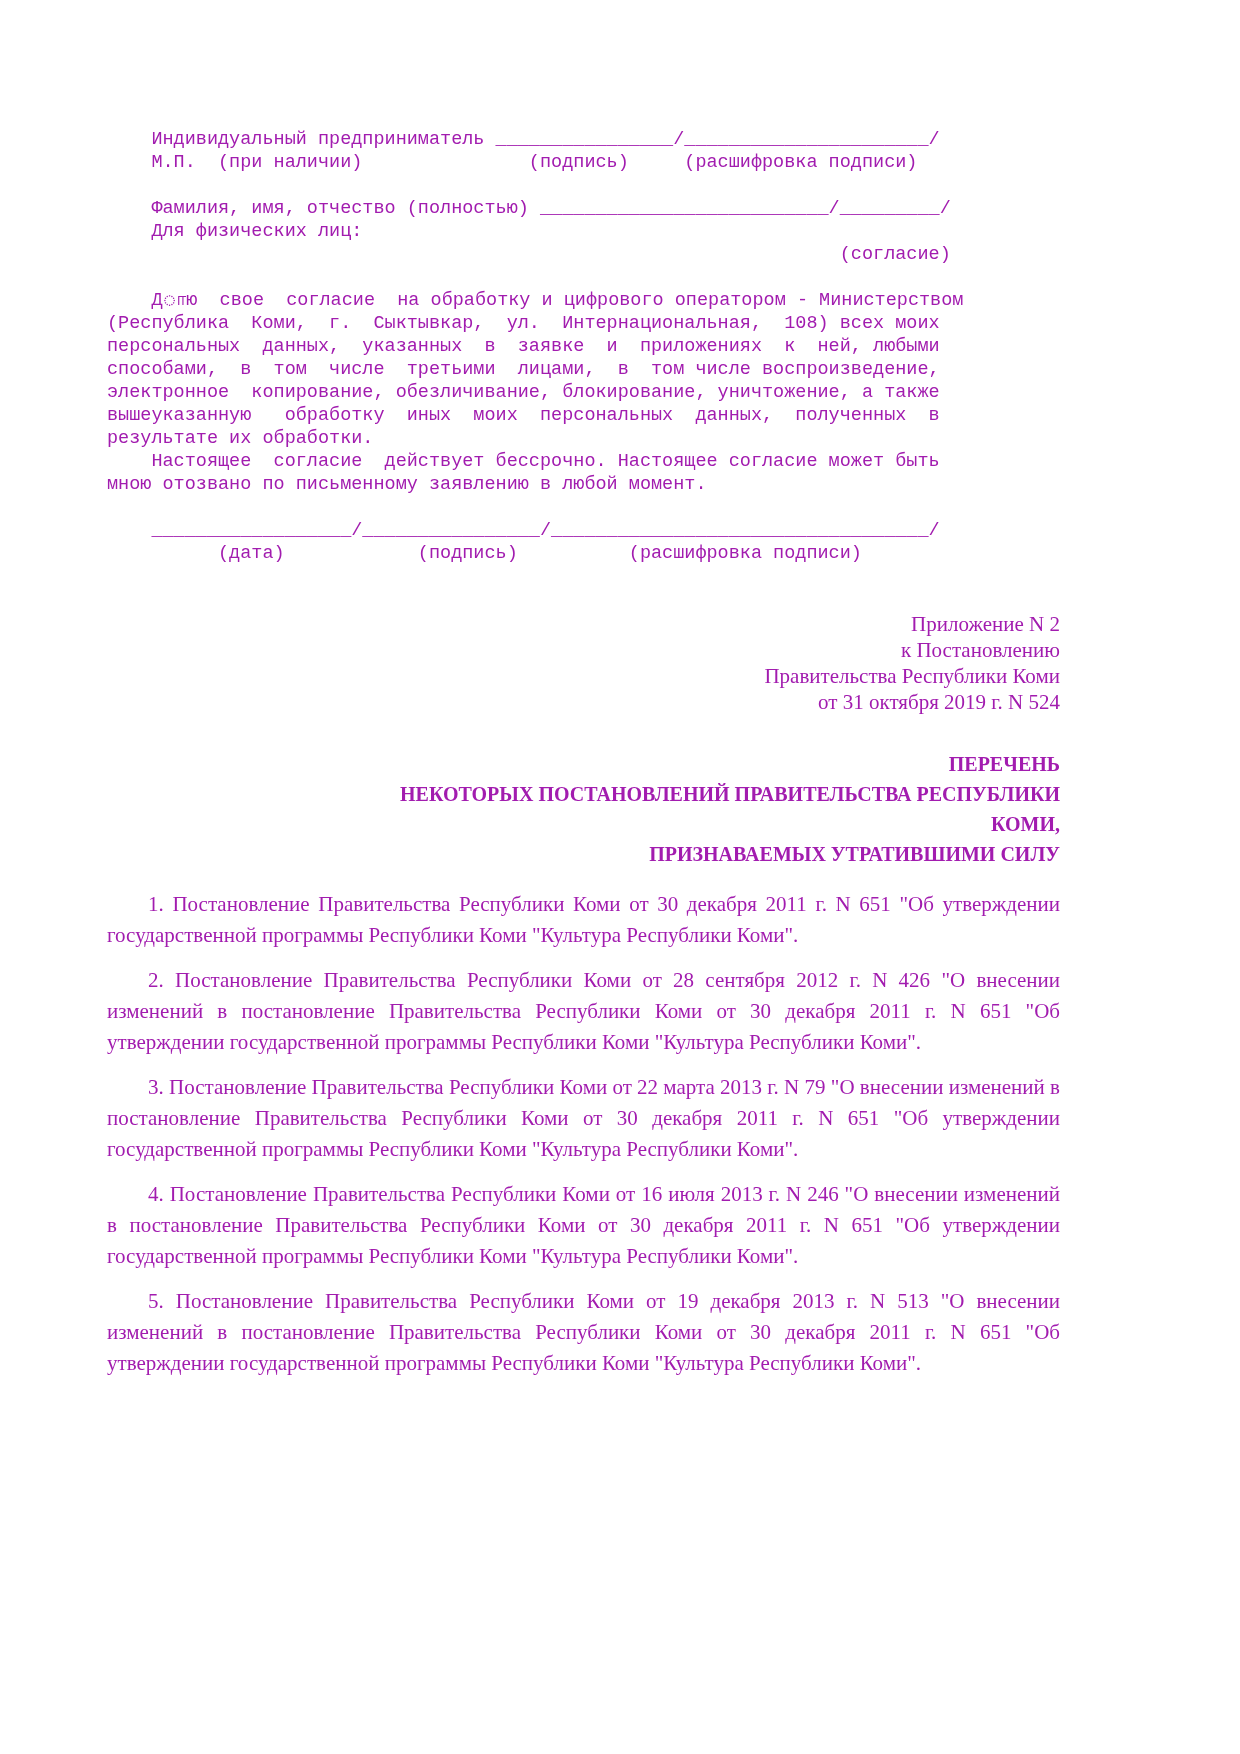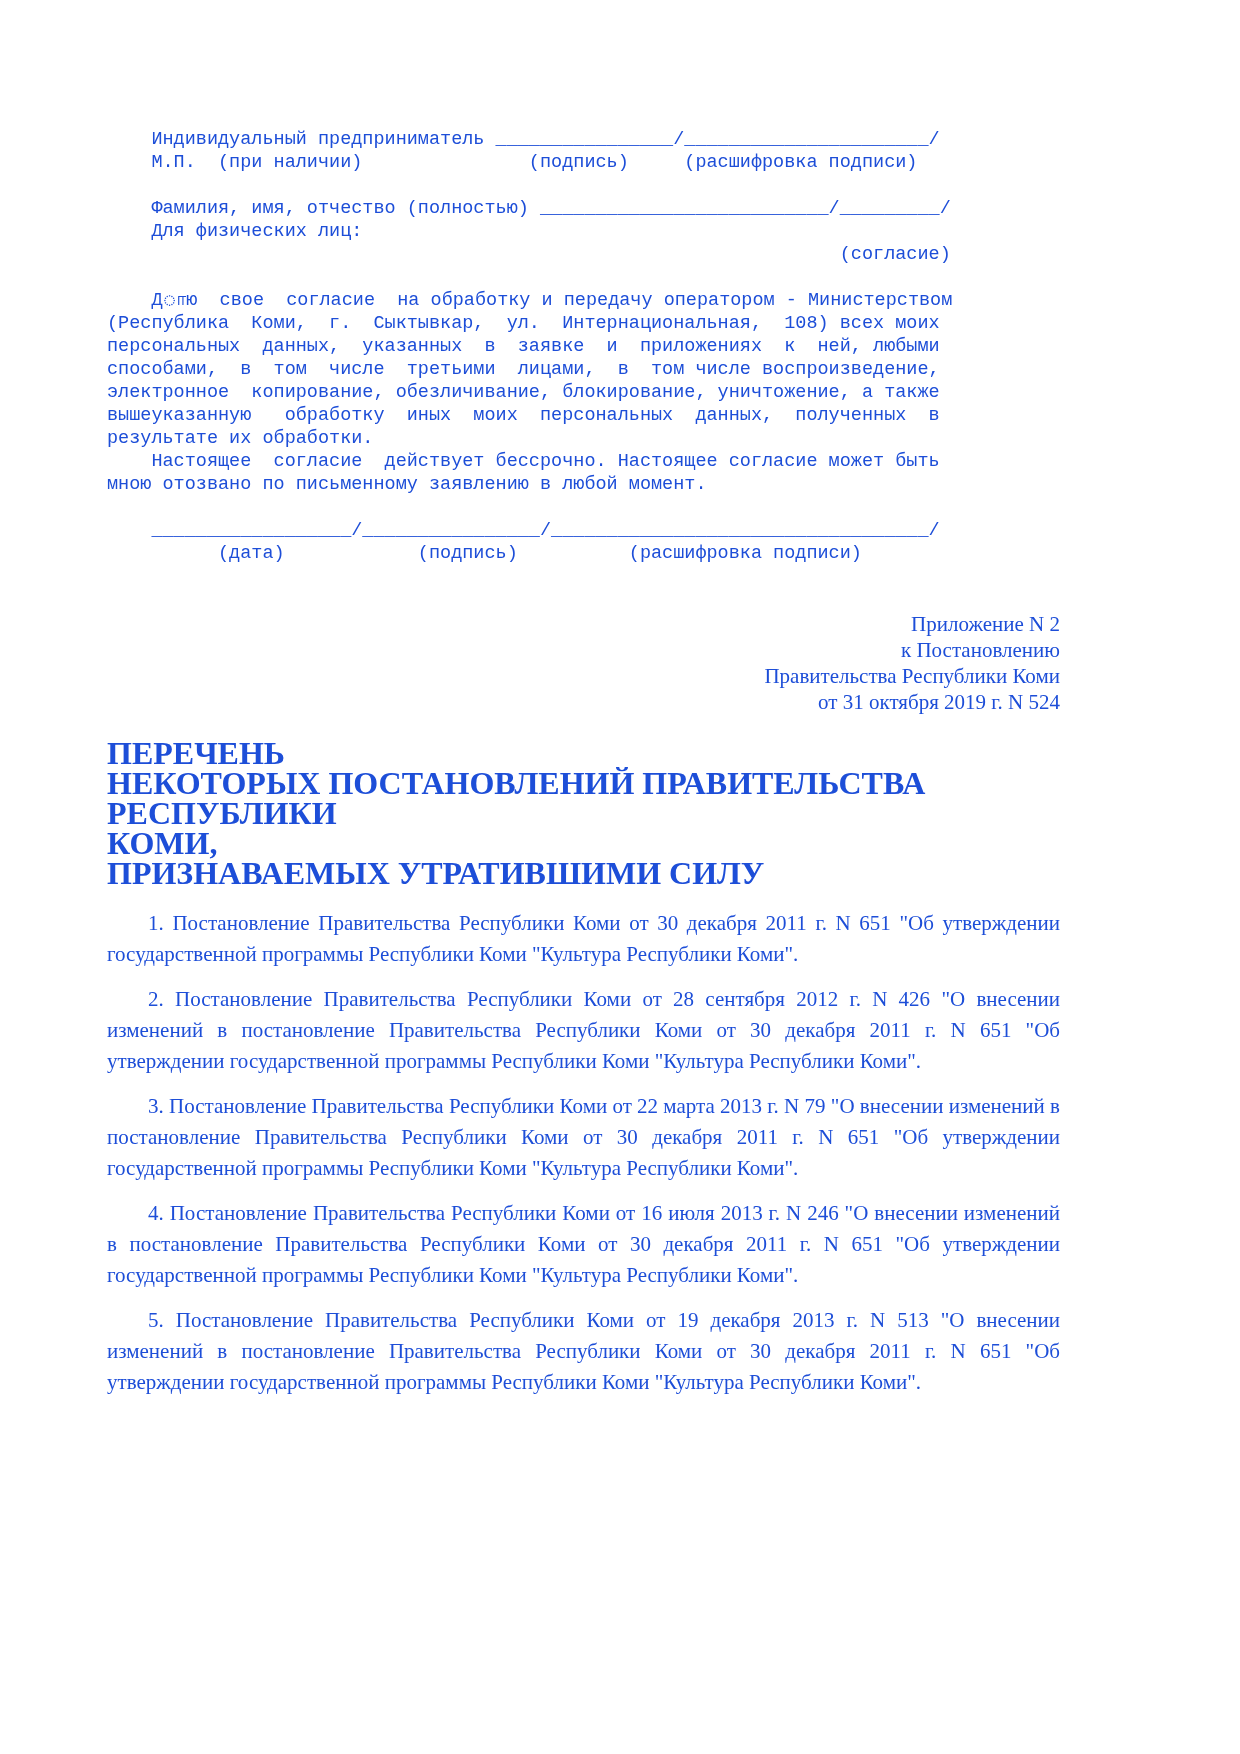--- a/index.html
+++ b/index.html
@@ -3,21 +3,21 @@
 <meta charset="utf-8">
 <style>
   * { box-sizing: border-box; }
   html, body { margin: 0; padding: 0; background: #ffffff; }
   .page {
     position: relative;
     width: 1240px;
     height: 1754px;
     margin: 0 auto;
     background: #ffffff;
-    color: #1d4ed8;
+    color: #a21caf;
     overflow: hidden;
   }
   .content {
     padding: 128px 180px 0 107px;
   }
   .mono-block {
     font-family: "Liberation Mono", "DejaVu Sans Mono", monospace;
     font-size: 18.5px;
     line-height: 23px;
   }
@@ -26,25 +26,25 @@
     min-height: 23px;
   }
   .serif { font-family: "Liberation Serif", "DejaVu Serif", serif; }
   .appendix {
     margin-top: 46px;
     font-size: 21px;
     line-height: 26px;
     text-align: right;
   }
   .doc-title {
-    margin-top: 23px;
-    font-size: 32px;
+    margin-top: 34px;
+    font-size: 20px;
     font-weight: bold;
     line-height: 30px;
-    text-align: left;
+    text-align: right;
   }
   .list {
     margin-top: 20px;
     font-size: 21px;
     line-height: 31px;
   }
   .para {
     margin: 8px 0 14px 0;
     text-align: justify;
     text-indent: 41px;
@@ -57,21 +57,21 @@
   <div class="content">
 
     <div class="mono-block">
       <div class="mono-line">    Индивидуальный предприниматель ________________/______________________/</div>
       <div class="mono-line">    М.П.  (при наличии)               (подпись)     (расшифровка подписи)</div>
       <div class="mono-line"></div>
       <div class="mono-line">    Фамилия, имя, отчество (полностью) __________________________/_________/</div>
       <div class="mono-line">    Для физических лиц:</div>
       <div class="mono-line">                                                                  (согласие)</div>
       <div class="mono-line"></div>
-      <div class="mono-line">    Дாю  свое  согласие  на обработку и передачу оператором - Министерством</div>
+      <div class="mono-line">    Дாю  свое  согласие  на обработку и цифрового оператором - Министерством</div>
       <div class="mono-line">(Республика  Коми,  г.  Сыктывкар,  ул.  Интернациональная,  108) всех моих</div>
       <div class="mono-line">персональных  данных,  указанных  в  заявке  и  приложениях  к  ней, любыми</div>
       <div class="mono-line">способами,  в  том  числе  третьими  лицами,  в  том числе воспроизведение,</div>
       <div class="mono-line">электронное  копирование, обезличивание, блокирование, уничтожение, а также</div>
       <div class="mono-line">вышеуказанную   обработку  иных  моих  персональных  данных,  полученных  в</div>
       <div class="mono-line">результате их обработки.</div>
       <div class="mono-line">    Настоящее  согласие  действует бессрочно. Настоящее согласие может быть</div>
       <div class="mono-line">мною отозвано по письменному заявлению в любой момент.</div>
       <div class="mono-line"></div>
       <div class="mono-line">    __________________/________________/__________________________________/</div>

